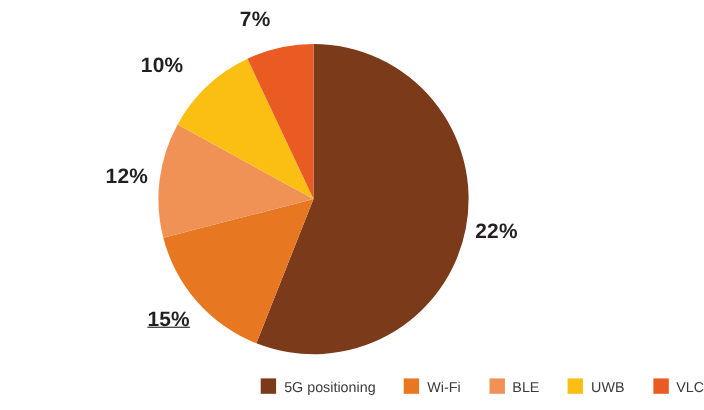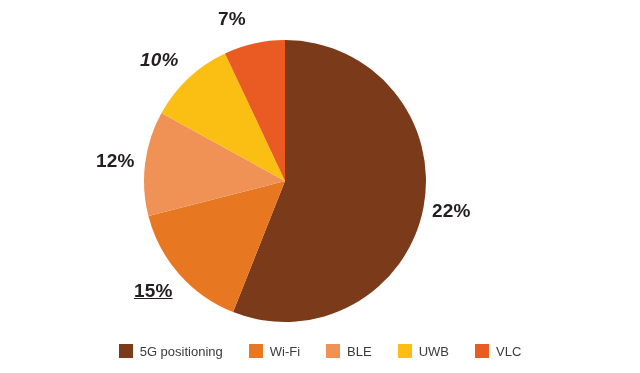--- a/index.html
+++ b/index.html
@@ -34,35 +34,35 @@
   .slice-label {
     position: absolute;
     font-family: "Liberation Sans", sans-serif;
     font-size: 19px;
     font-weight: 700;
     color: #231f20;
     letter-spacing: 0.2px;
     white-space: nowrap;
   }
   #label-vlc  { left: 218px; top: 8px; }
-  #label-uwb  { left: 140px; top: 49px; font-style: italic; }
+  #label-uwb  { left: 128px; top: 49px; }
   #label-ble  { left: 96px; top: 150px; }
   #label-wifi { left: 134px; top: 280px; text-decoration: underline; }
   #label-5g   { left: 432px; top: 200px; }
 
   #legend {
     position: absolute;
     left: 0;
     top: 336px;
     width: 640px;
     height: 30px;
     display: flex;
     flex-direction: row;
     align-items: center;
-    justify-content: center;
+    justify-content: flex-end;
     gap: 26px;
   }
   .legend-item {
     display: flex;
     flex-direction: row;
     align-items: center;
     gap: 7px;
   }
   .legend-swatch {
     width: 14px;

